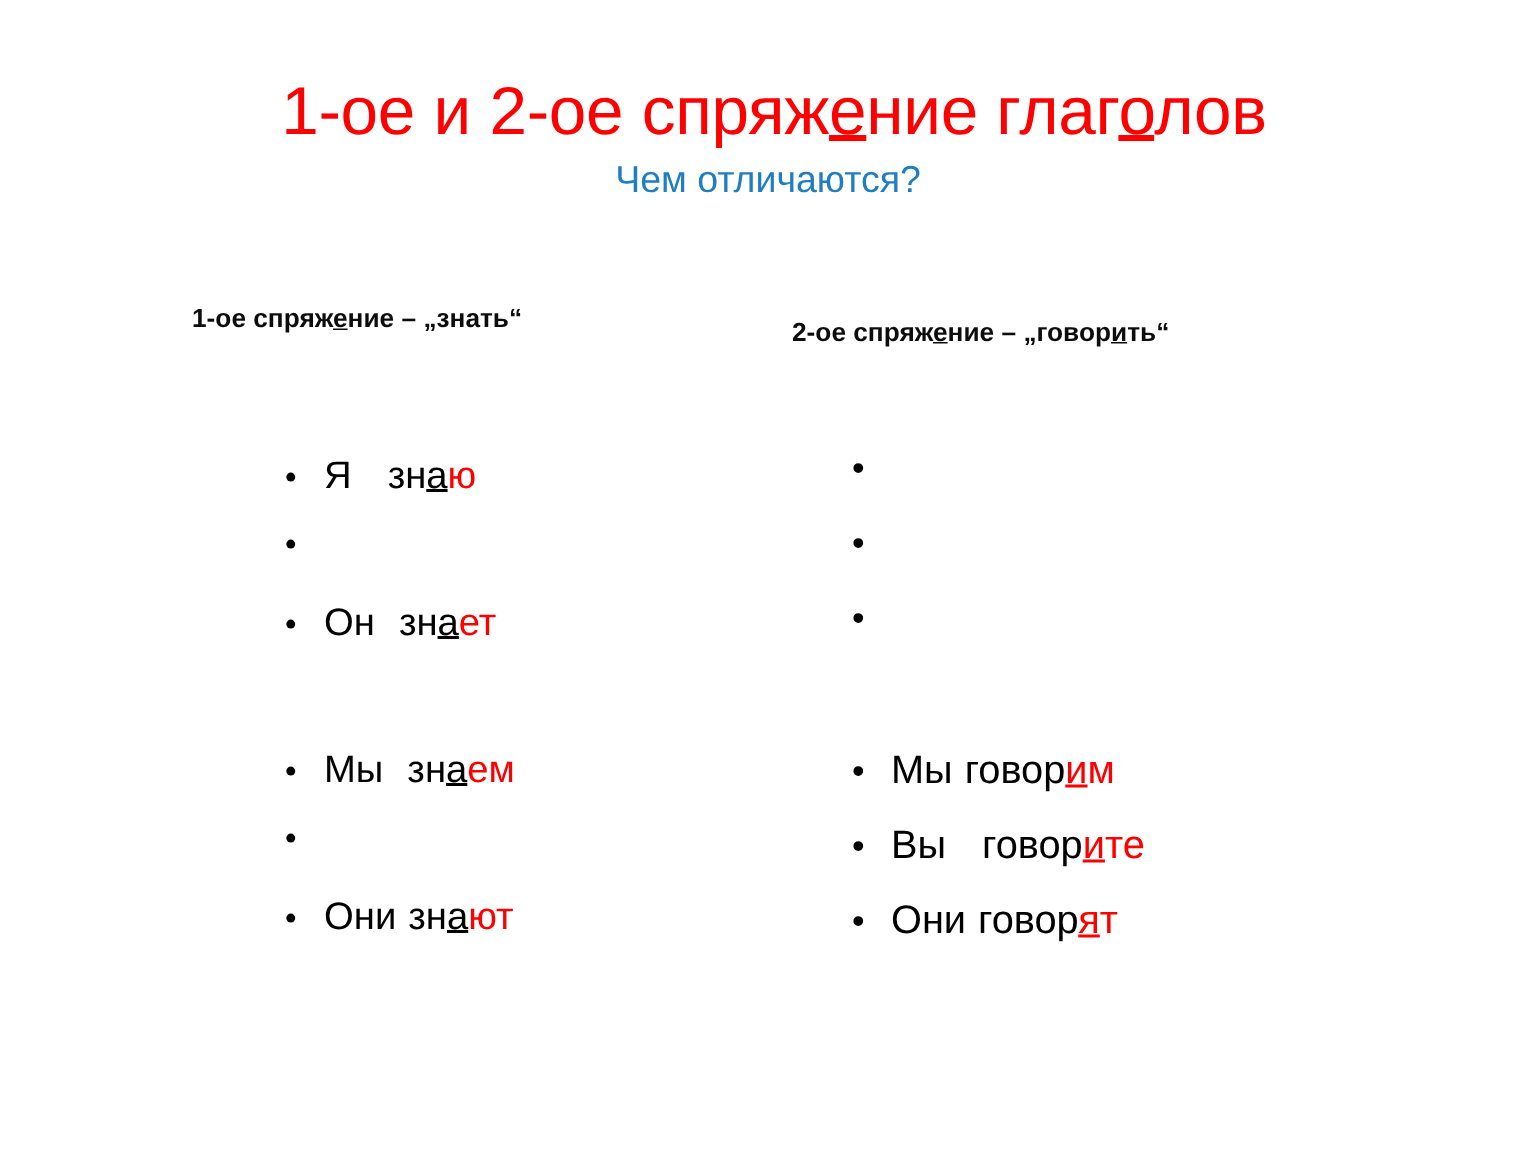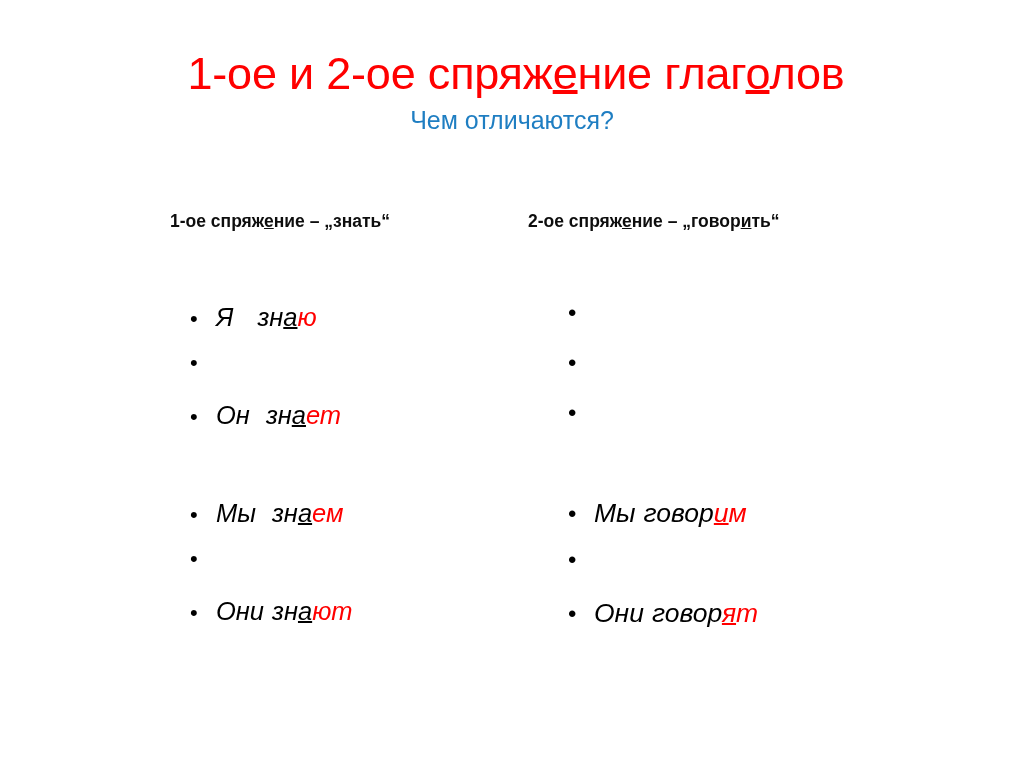--- a/index.html
+++ b/index.html
@@ -68,21 +68,21 @@
 
   
   .col-head {
     position: absolute;
     font-size: 17.5px;
     line-height: 22px;
     font-weight: bold;
     color: #0d0d0d;
     white-space: nowrap;
   }
-  #head-col1 { left: 128px; top: 210px; margin-left: 42px; }
+  #head-col1 { left: 128px; top: 201px; }
   #head-col2 { left: 528px; top: 210px; }
 
   
   .conj-list {
     position: absolute;
     list-style: none;
     margin: 0;
     padding: 0;
   }
   #list-col1 { left: 190px; top: 303px; }
@@ -109,21 +109,20 @@
     font-size: 22px;
     line-height: 1;
     color: #000000;
   }
   #list-col2 .bullet {
     font-size: 24px;
   }
 
   .conj-line {
     display: inline-block;
-    font-style: italic;
   }
 
   
   .conj-item.spacer {
     height: 48px;
   }
   #list-col2 .conj-item.spacer {
     height: 47px;
   }
 
@@ -185,20 +184,21 @@
       <li class="conj-item">
         <span class="bullet">•</span>
       </li>
       <li class="conj-item spacer"></li>
       <li class="conj-item">
         <span class="bullet">•</span>
         <span class="conj-line"><span class="pronoun">Мы</span><span class="gap-1"></span><span class="verb"><span>говор</span><span class="u-red">и</span><span class="red">м</span></span></span>
       </li>
       <li class="conj-item">
         <span class="bullet">•</span>
+        <span class="conj-line"><span class="pronoun">Вы</span><span class="gap-3"></span><span class="verb"><span>говор</span><span class="u-red">и</span><span class="red">те</span></span></span>
       </li>
       <li class="conj-item">
         <span class="bullet">•</span>
         <span class="conj-line"><span class="pronoun">Они</span><span class="gap-1"></span><span class="verb"><span>говор</span><span class="u-red">я</span><span class="red">т</span></span></span>
       </li>
     </ul>
 
 </div>
 
 </body></html>

